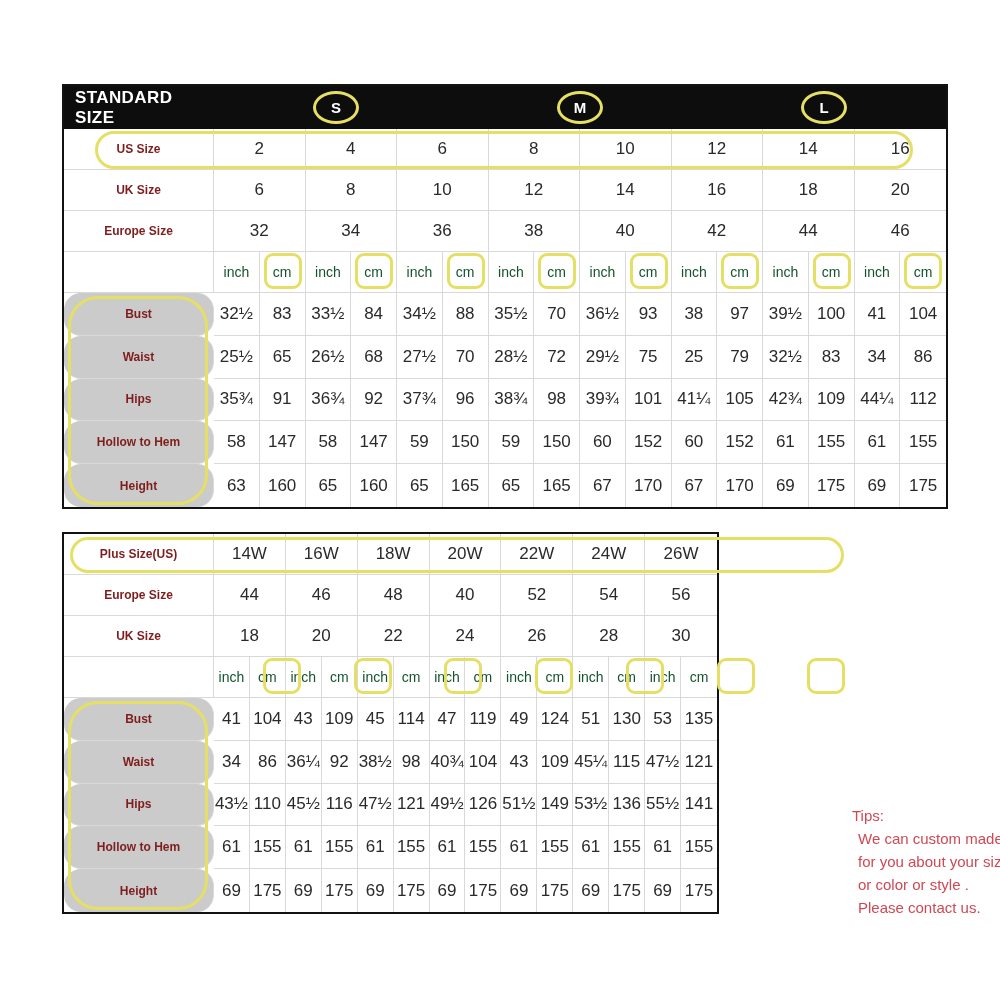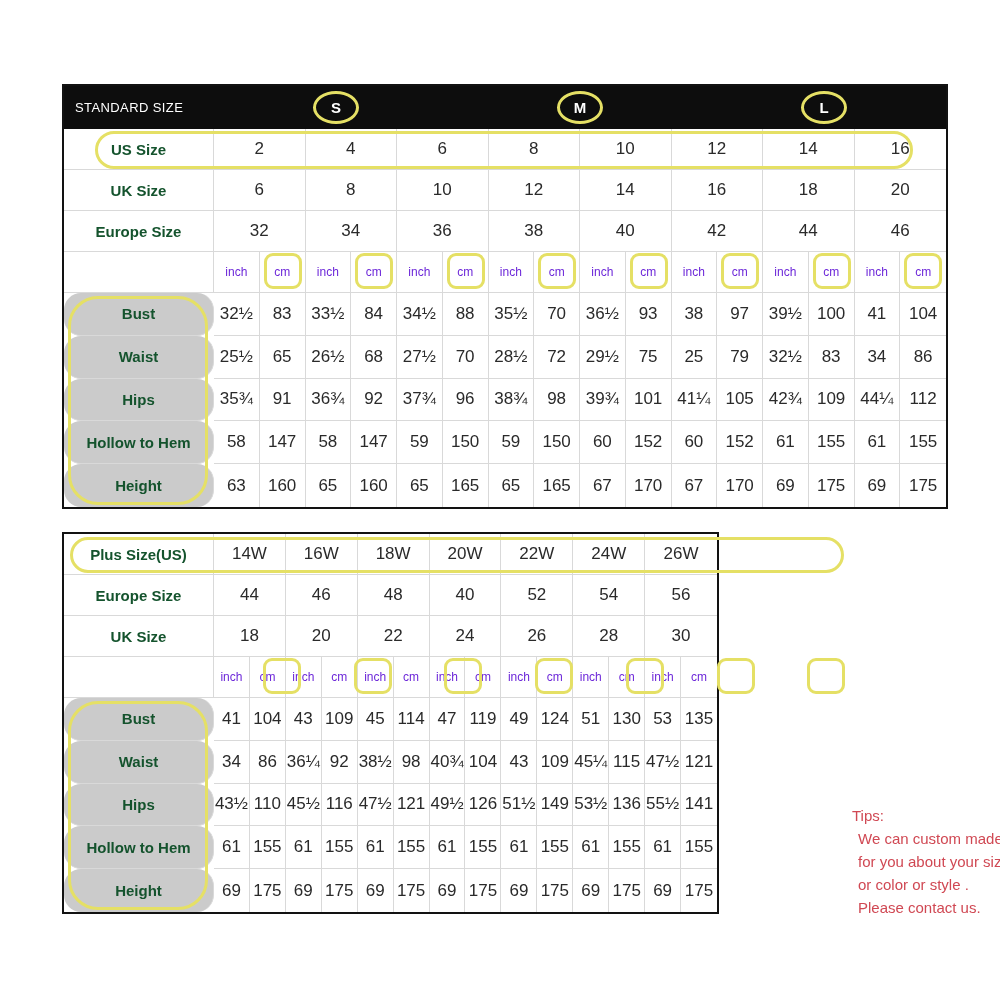--- a/index.html
+++ b/index.html
@@ -22,28 +22,28 @@
     grid-template-rows:repeat(4,41px) repeat(5,42.8px);
   }
   .c{
     display:flex;align-items:center;justify-content:center;
     border-right:1px solid #d9d9d9;border-bottom:1px solid #d9d9d9;
     font-size:17px;color:#2a2a2a;overflow:hidden;
   }
   .c.lastc{border-right:none;}
   .c.lastr{border-bottom:none;}
   .span2{grid-column:span 2;}
-  .lab{font-weight:bold;font-size:15px;color:#14532d;}
+  .lab{font-weight:bold;font-size:12px;color:#7f1d1d;}
   .mlab{background:var(--grey,#cbcbcb);border-radius:17px;}
-  .unit{font-size:12px;color:#6d28d9;}
+  .unit{font-size:14px;color:#14532d;}
   .hdr{
     grid-column:1/-1;background:var(--black,#0d0d0d);color:#fff;
     display:flex;align-items:center;
   }
-  .hdr-title{width:150px;padding-left:11px;font-weight:normal;font-size:13px;letter-spacing:.4px;box-sizing:border-box;}
+  .hdr-title{width:150px;padding-left:11px;font-weight:bold;font-size:17px;letter-spacing:.4px;box-sizing:border-box;}
   .grp{flex:1;display:flex;align-items:center;justify-content:center;}
   .ring{
     width:40px;height:27px;border:3px solid var(--yellow,#e5e065);border-radius:50%;
     display:flex;align-items:center;justify-content:center;
     font-weight:bold;font-size:15px;color:#fff;
   }
   .ov{
     position:absolute;border:3px solid var(--yellow,#e5e065);
     pointer-events:none;box-sizing:border-box;
   }

